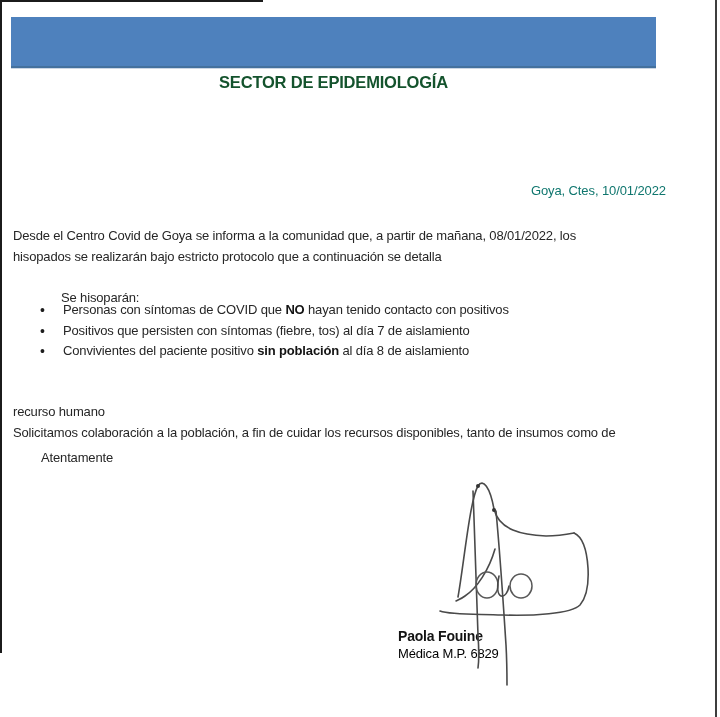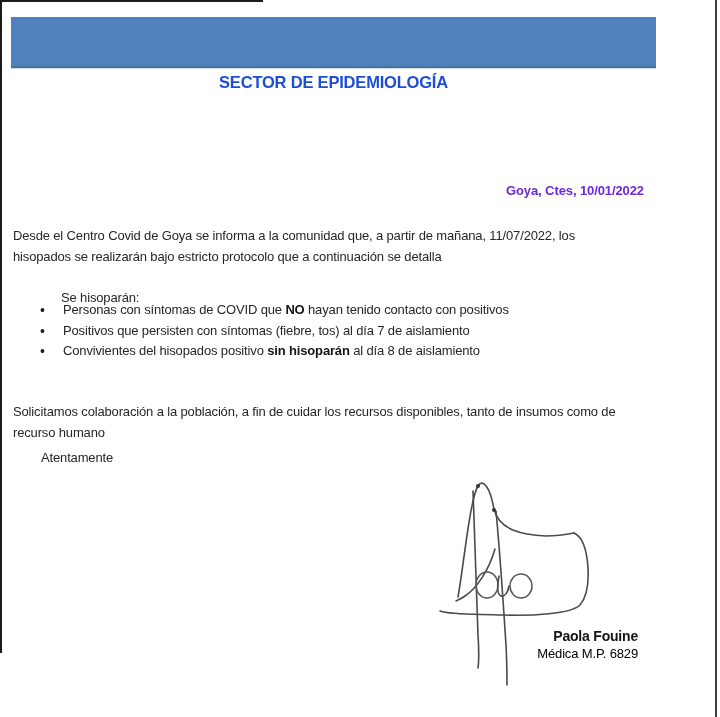--- a/index.html
+++ b/index.html
@@ -37,31 +37,30 @@
 
   .title {
     position: absolute;
     left: 11px; top: 72px;
     width: 645px;
     text-align: center;
     font-size: 16.5px;
     font-weight: bold;
     letter-spacing: -0.2px;
     line-height: 21px;
-    color: #1d4ed8;
+    color: #14532d;
   }
 
   .date {
     position: absolute;
     top: 183px;
-    right: 76px;
+    right: 54px;
     font-size: 13px;
     letter-spacing: -0.1px;
-    color: #6d28d9;
-    font-weight: bold;
+    color: #0f766e;
   }
 
   .para {
     position: absolute;
     left: 13px;
     width: 660px;
     font-size: 13px;
     letter-spacing: -0.15px;
     line-height: 20.5px;
     color: #262626;
@@ -93,21 +92,21 @@
     top: 0;
     font-size: 14px;
     color: #1d1d1d;
   }
   ul.bullets li b { color: #141414; }
 
   .sig-text {
     position: absolute;
     left: 398px; top: 628px;
     width: 240px;
-    text-align: right;
+    text-align: left;
     z-index: 1;
   }
   .sig-name {
     font-size: 14px;
     font-weight: bold;
     letter-spacing: -0.2px;
     line-height: 17px;
     color: #141414;
   }
   .sig-line {
@@ -147,35 +146,35 @@
 
   <div class="banner" style="background-color: rgb(78, 129, 189); border-bottom-color: rgb(68, 113, 158);"></div>
 
   <div class="title">
     <div>SECTOR DE EPIDEMIOLOGÍA</div>
   </div>
 
   <div class="date">Goya, Ctes, 10/01/2022</div>
 
   <div class="para para-intro">
-    <div>Desde el Centro Covid de Goya se informa a la comunidad que, a partir de mañana, 11/07/2022, los</div>
+    <div>Desde el Centro Covid de Goya se informa a la comunidad que, a partir de mañana, 08/01/2022, los</div>
     <div>hisopados se realizarán bajo estricto protocolo que a continuación se detalla</div>
   </div>
 
   <div class="para para-lead">Se hisoparán:</div>
 
   <ul class="bullets">
     <li><span>Personas con síntomas de COVID que </span><b>NO</b><span> hayan tenido contacto con positivos</span></li>
     <li><span>Positivos que persisten con síntomas (fiebre, tos) al día 7 de aislamiento</span><b></b><span></span></li>
-    <li><span>Convivientes del hisopados positivo </span><b>sin hisoparán</b><span> al día 8 de aislamiento</span></li>
+    <li><span>Convivientes del paciente positivo </span><b>sin población</b><span> al día 8 de aislamiento</span></li>
   </ul>
 
   <div class="para para-closing">
+    <div>recurso humano</div>
     <div>Solicitamos colaboración a la población, a fin de cuidar los recursos disponibles, tanto de insumos como de</div>
-    <div>recurso humano</div>
   </div>
 
   <div class="para para-regards">Atentamente</div>
 
   <svg class="sig-scribble" viewBox="0 0 220 225" xmlns="http://www.w3.org/2000/svg" aria-hidden="true">
     <path d="M 38 132 C 44 98 50 34 58 21 C 63 13 70 22 74 44 C 79 65 102 70 126 71 C 139 71 149 69 154 68"></path>
     <path d="M 154 68 C 163 72 167 87 168 103 C 169 121 166 133 160 140 C 151 149 112 151 82 150 C 56 149 31 150 20 146"></path>
     <path d="M 53 26 C 55 80 57 140 58 170 C 59 185 59 196 58 203"></path>
     <path d="M 76 46 C 81 100 84 150 86 180 C 87 198 87 212 87 220"></path>
     <path d="M 75 84 C 69 105 57 123 45 131 C 41 134 38 135 36 136"></path>

